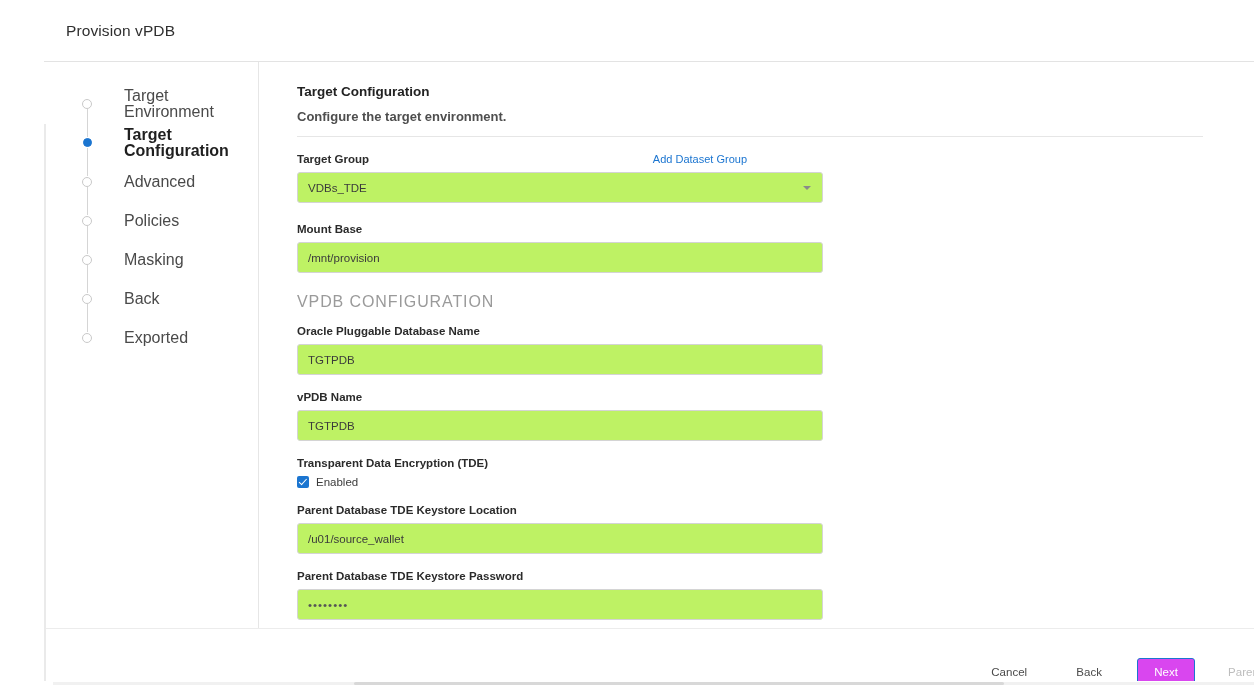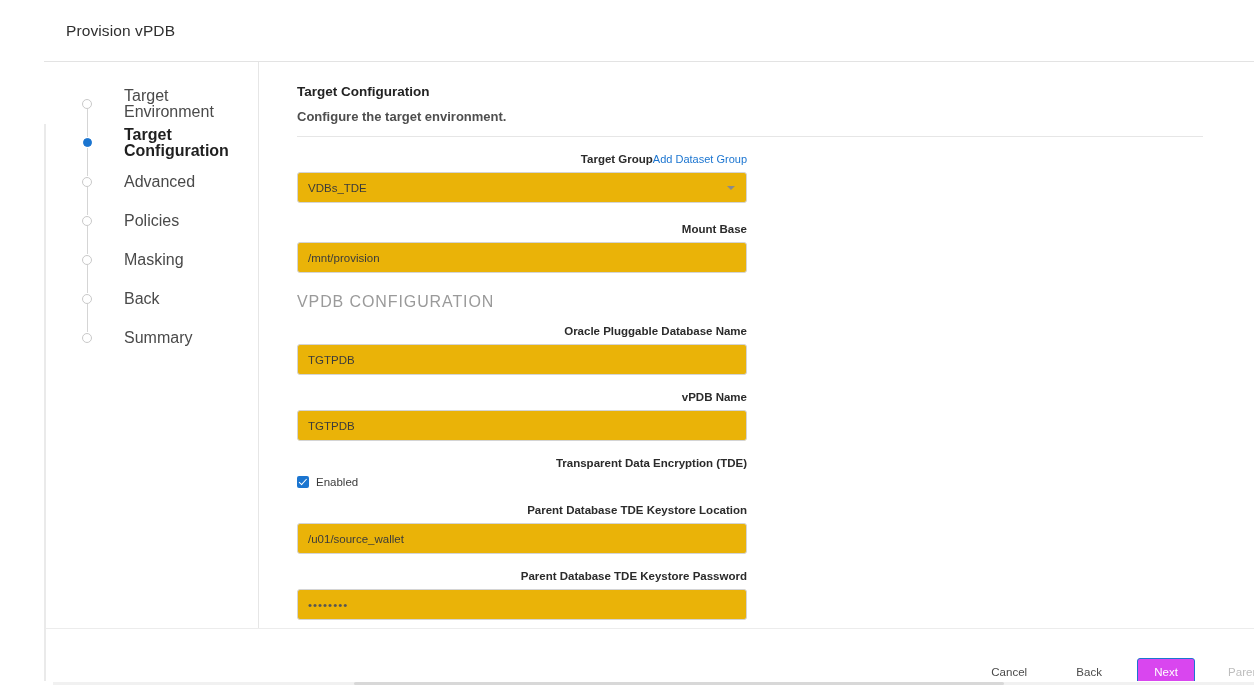--- a/index.html
+++ b/index.html
@@ -121,39 +121,39 @@
   .divider {
     width: 906px;
     height: 1px;
     background: #e6e6e6;
     margin: 0 0 16px 0;
   }
   .field-row {
     width: 450px;
     display: flex;
     align-items: baseline;
-    justify-content: flex-end;
+    justify-content: space-between;
     margin-bottom: 7px;
   }
   .field-label {
     font-size: 11.5px;
     font-weight: bold;
     color: #2b2b2b;
   }
   .link {
     font-size: 11px;
     color: #1b75d0;
     cursor: pointer;
   }
   .select, .input {
-    width: 450px;
+    width: 526px;
     height: 31px;
     border: 1px solid #d4d4d4;
     border-radius: 3px;
-    background: #eab308;
+    background: #bef264;
     font-size: 11.5px;
     color: #3b3b3b;
     padding: 0 10px;
     display: flex;
     align-items: center;
     position: relative;
   }
   .select .caret {
     position: absolute;
     right: 11px;
@@ -307,21 +307,21 @@
         <span class="label">Masking</span>
       </div>
       <div class="step">
         <span class="connector"></span>
         <span class="dot"></span>
         <span class="label">Back</span>
       </div>
       <div class="step">
         <span class="connector"></span>
         <span class="dot"></span>
-        <span class="label">Summary</span>
+        <span class="label">Exported</span>
       </div>
     </div>
 
     <div class="main">
       <div class="section-title">Target Configuration</div>
       <div class="section-sub">Configure the target environment.</div>
       <div class="divider"></div>
 
       <div class="block">
         <div class="field-row">

